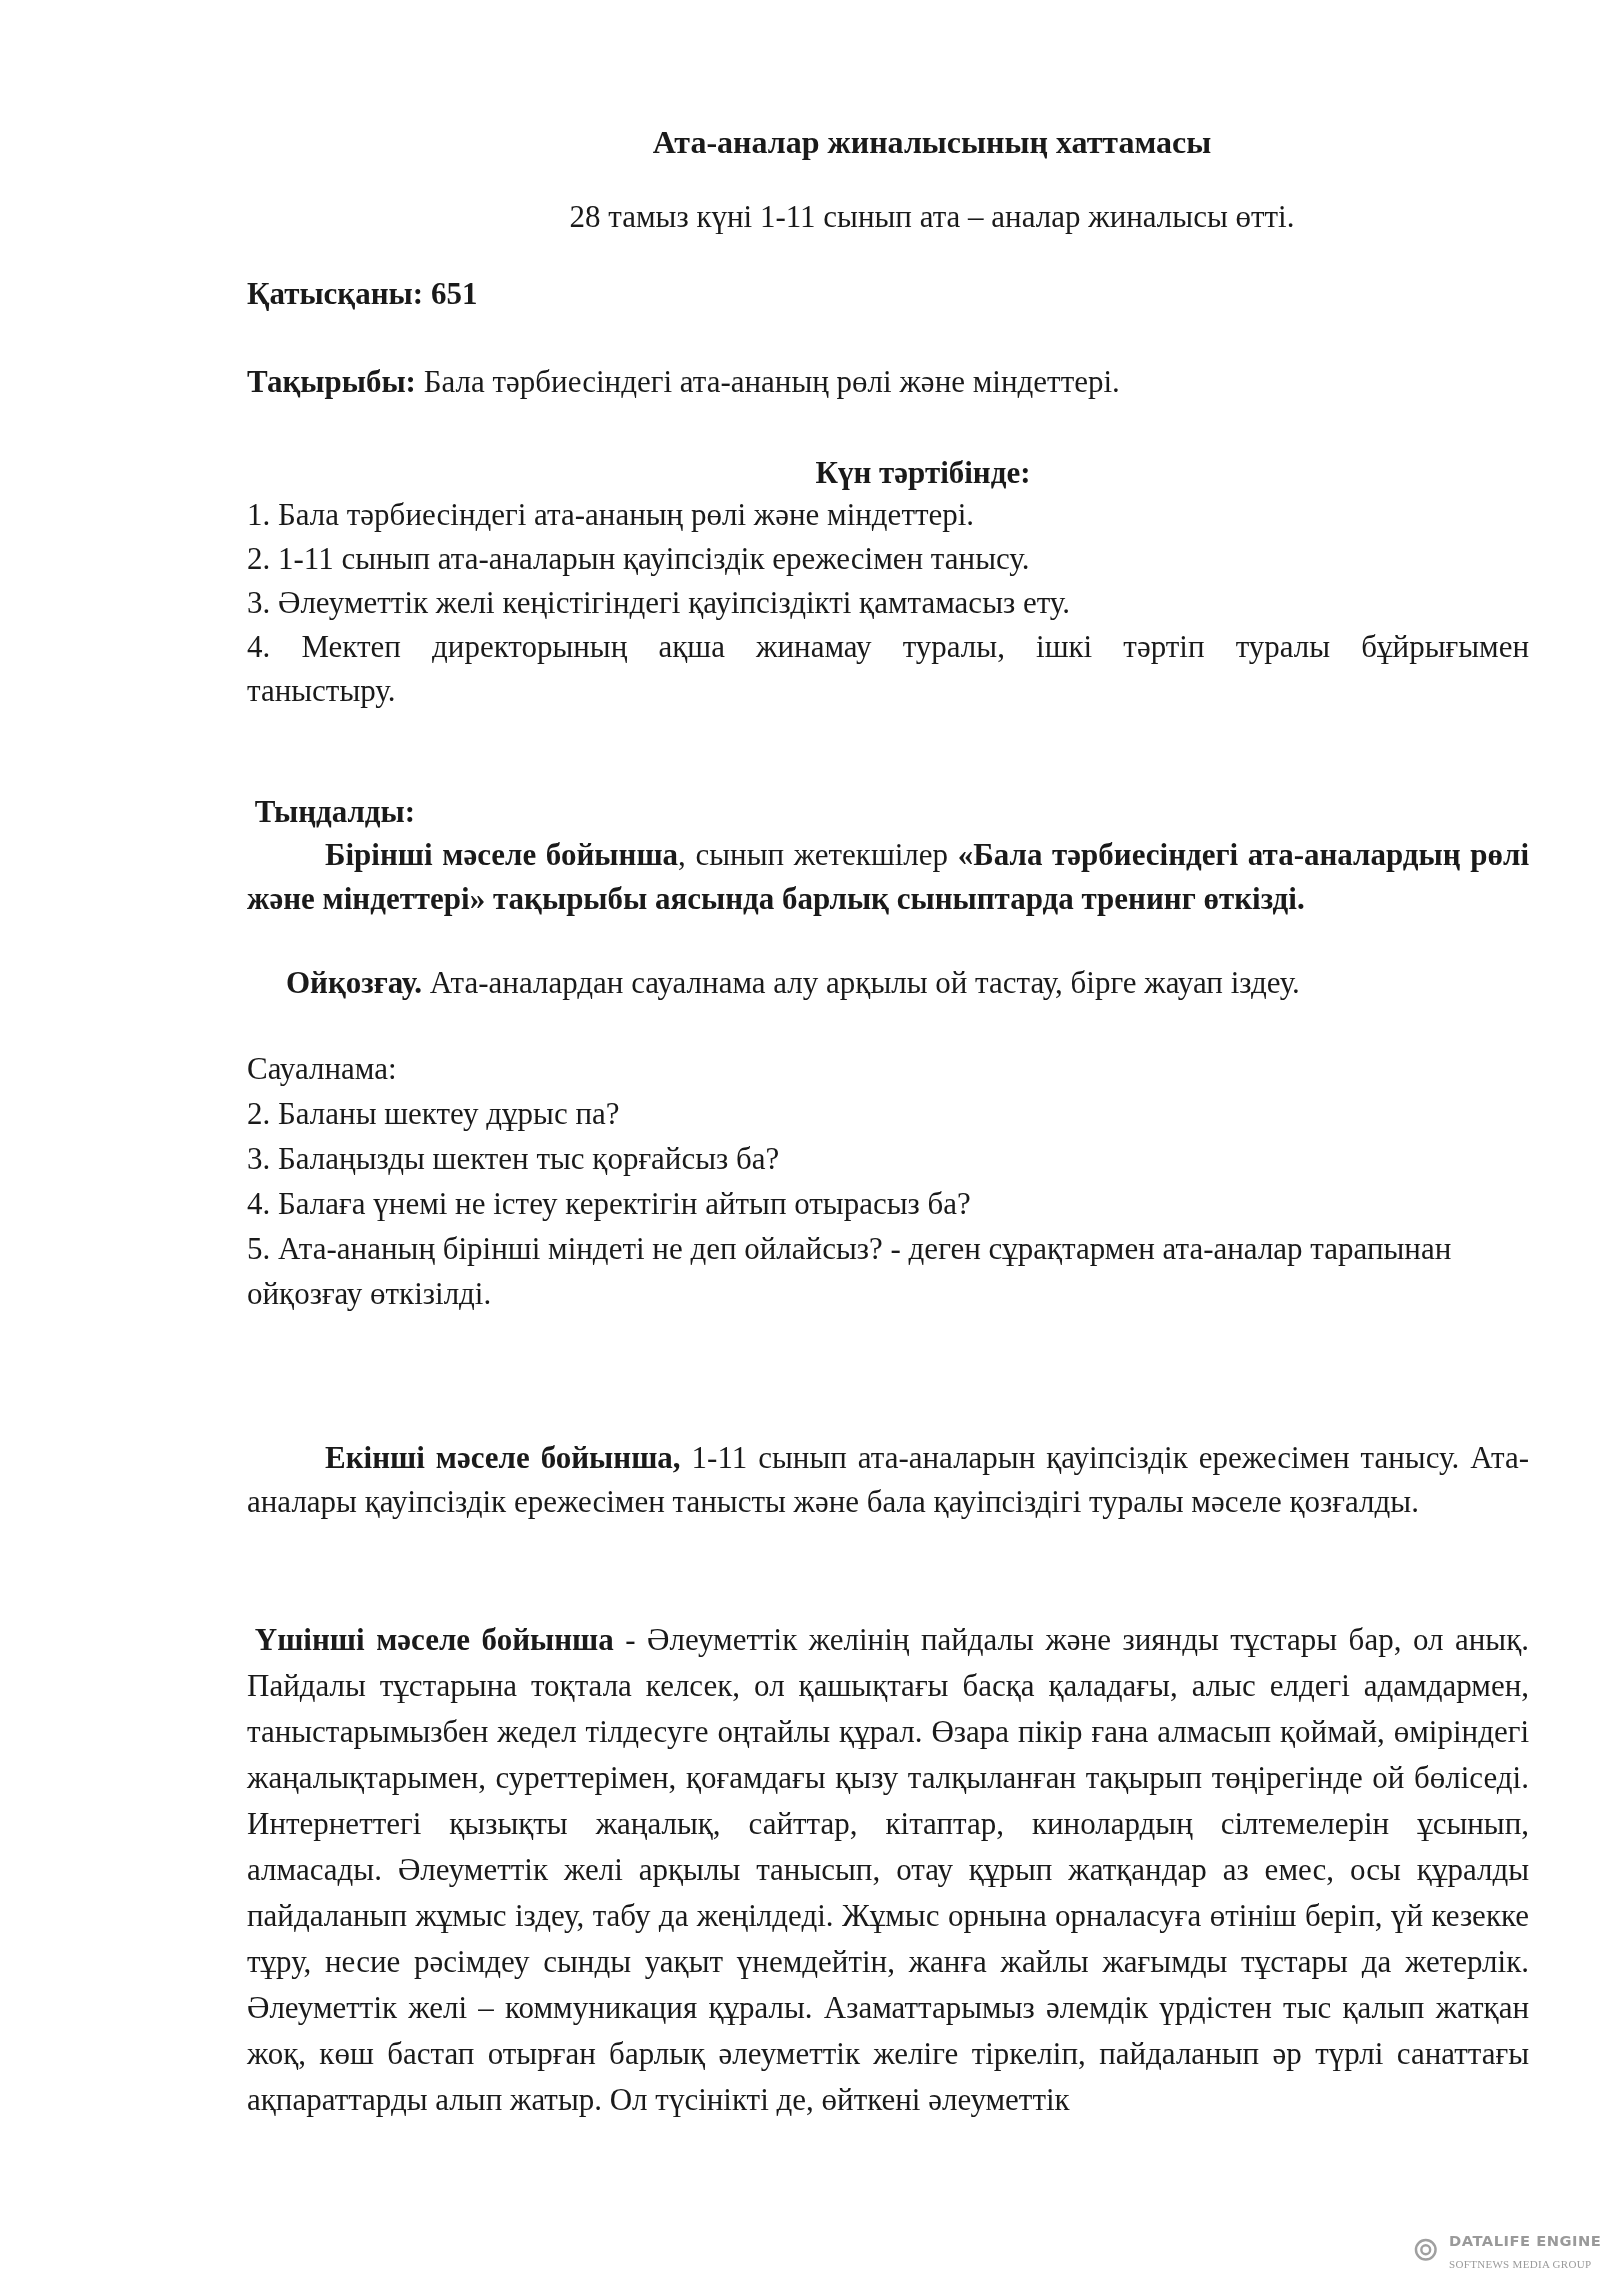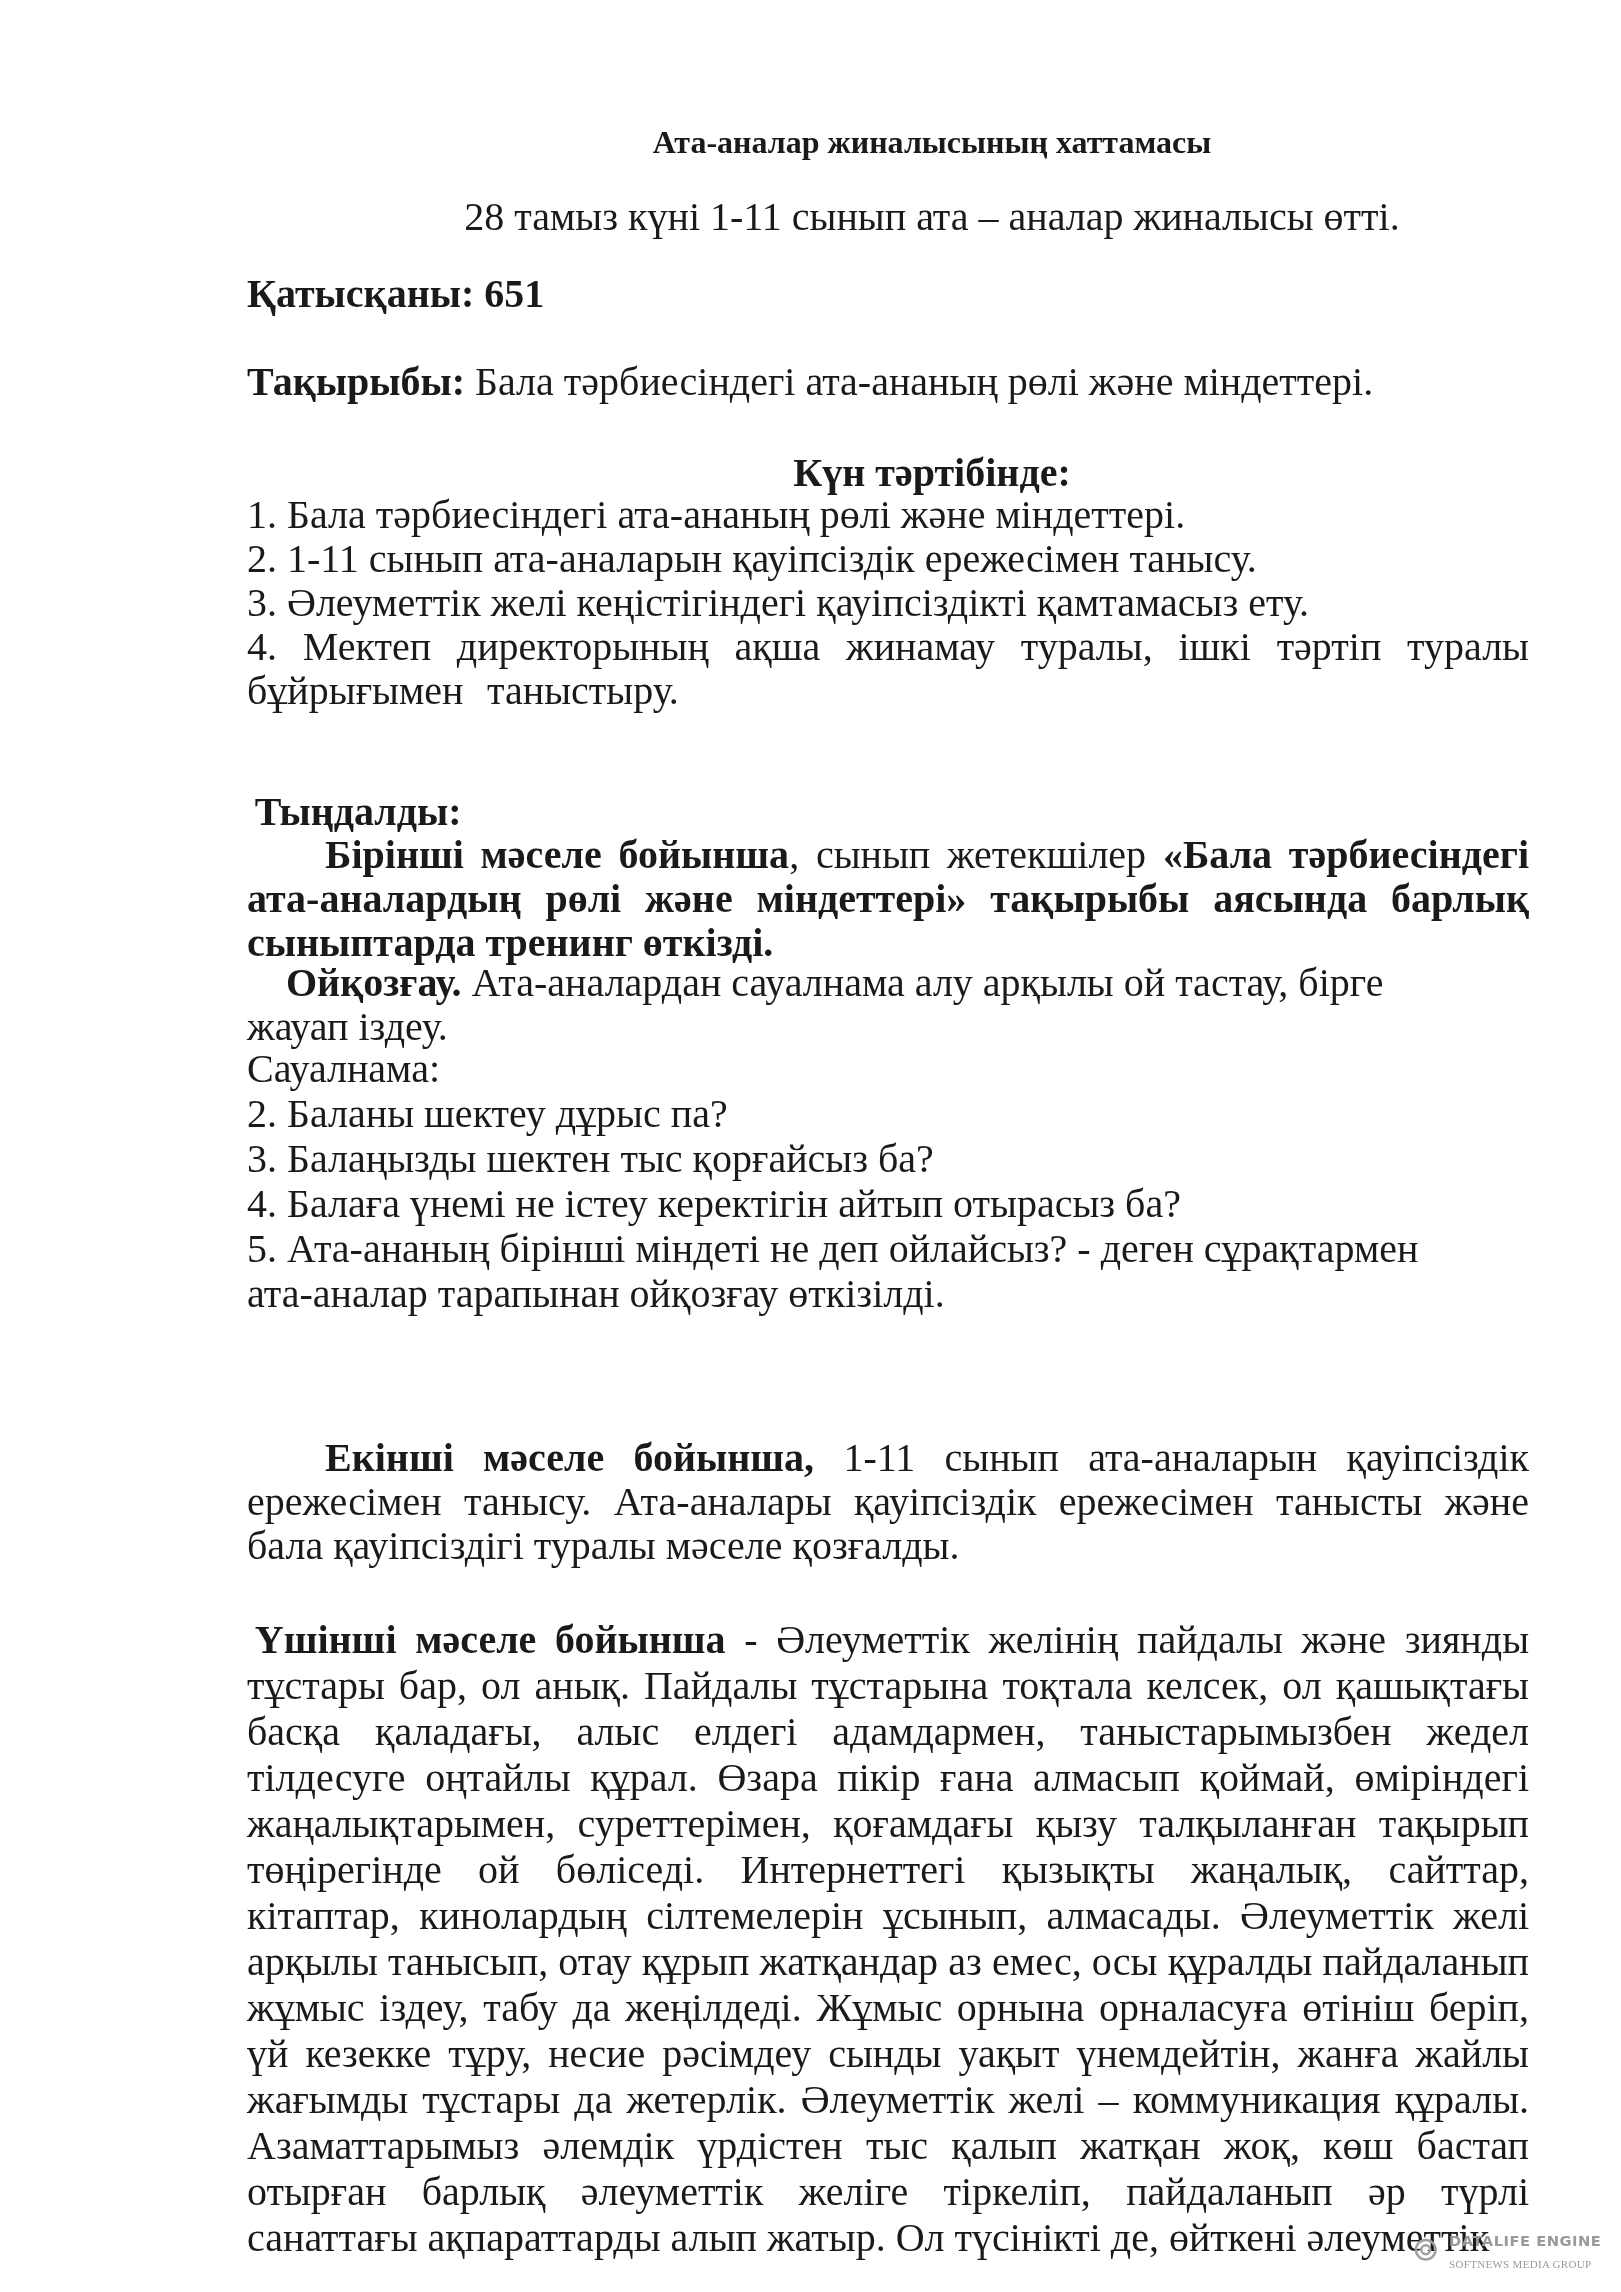--- a/index.html
+++ b/index.html
@@ -1,20 +1,20 @@
 <!DOCTYPE html>
 <html><head>
 <meta charset="utf-8">
 <style>
   html, body { margin: 0; padding: 0; background: #ffffff; }
   body { width: 1621px; height: 2293px; position: relative; overflow: hidden;
          font-family: "Liberation Serif", "DejaVu Serif", serif; color: #1a1a1a; }
   .page { position: absolute; left: 232px; width: 1282px; top: 0; }
   .abs { position: absolute; left: 15px; width: 1282px; }
-  .t { font-size: 40px; line-height: 44px; }
+  .t { font-size: 31px; line-height: 44px; }
   .title { font-weight: bold; font-size: 32px; text-align: center; left: 59px; }
   .center { text-align: center; }
   .b { font-weight: bold; }
   .just { text-align: justify; text-align-last: left; }
   .indent { text-indent: 78px; }
   .indent-s { text-indent: 39px; }
   .indent-xs { text-indent: 7.8px; }
   p { margin: 0; }
   .watermark { position: absolute; right: 19.6px; bottom: 23.5px; display: flex; align-items: center; gap: 12px;
                color: #9a9a9a; font-family: "DejaVu Sans", sans-serif; }
@@ -34,21 +34,21 @@
   <p class="abs t" style="top:272px;">
     <span class="b">Қатысқаны:</span>
     <span class="b">651</span>
   </p>
 
   <p class="abs t" style="top:360px;">
     <span class="b">Тақырыбы:</span>
     <span>Бала тәрбиесіндегі ата-ананың рөлі және міндеттері.</span>
   </p>
 
-  <p class="abs t b center" style="top:451px; left:59px;">Күн тәртібінде:</p>
+  <p class="abs t b center" style="top:451px; left:50px;">Күн тәртібінде:</p>
 
   <div class="abs t" style="top:493px;">
     <p>1. Бала тәрбиесіндегі ата-ананың рөлі және міндеттері.</p>
     <p>2. 1-11 сынып ата-аналарын қауіпсіздік ережесімен танысу.</p>
     <p>3.  Әлеуметтік желі кеңістігіндегі қауіпсіздікті қамтамасыз ету.</p>
     <p class="just" style="word-spacing:13.7px;">4.   Мектеп директорының ақша жинамау туралы, ішкі тәртіп туралы бұйрығымен таныстыру.</p>
   </div>
 
   <p class="abs t b indent-xs" style="top:790px;">Тыңдалды:</p>
 

